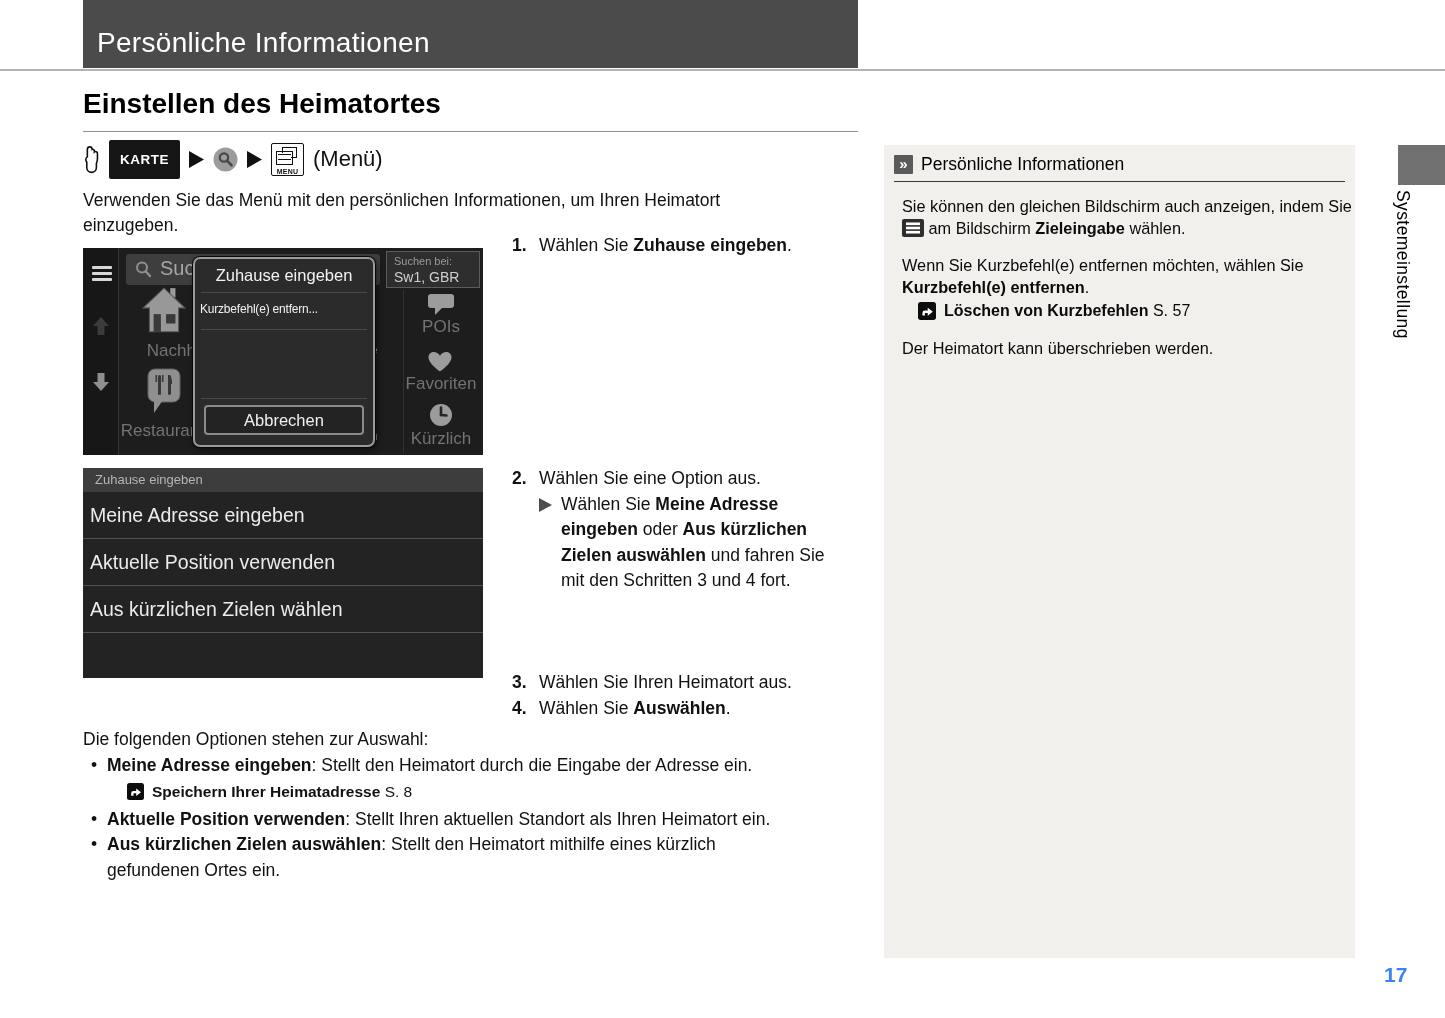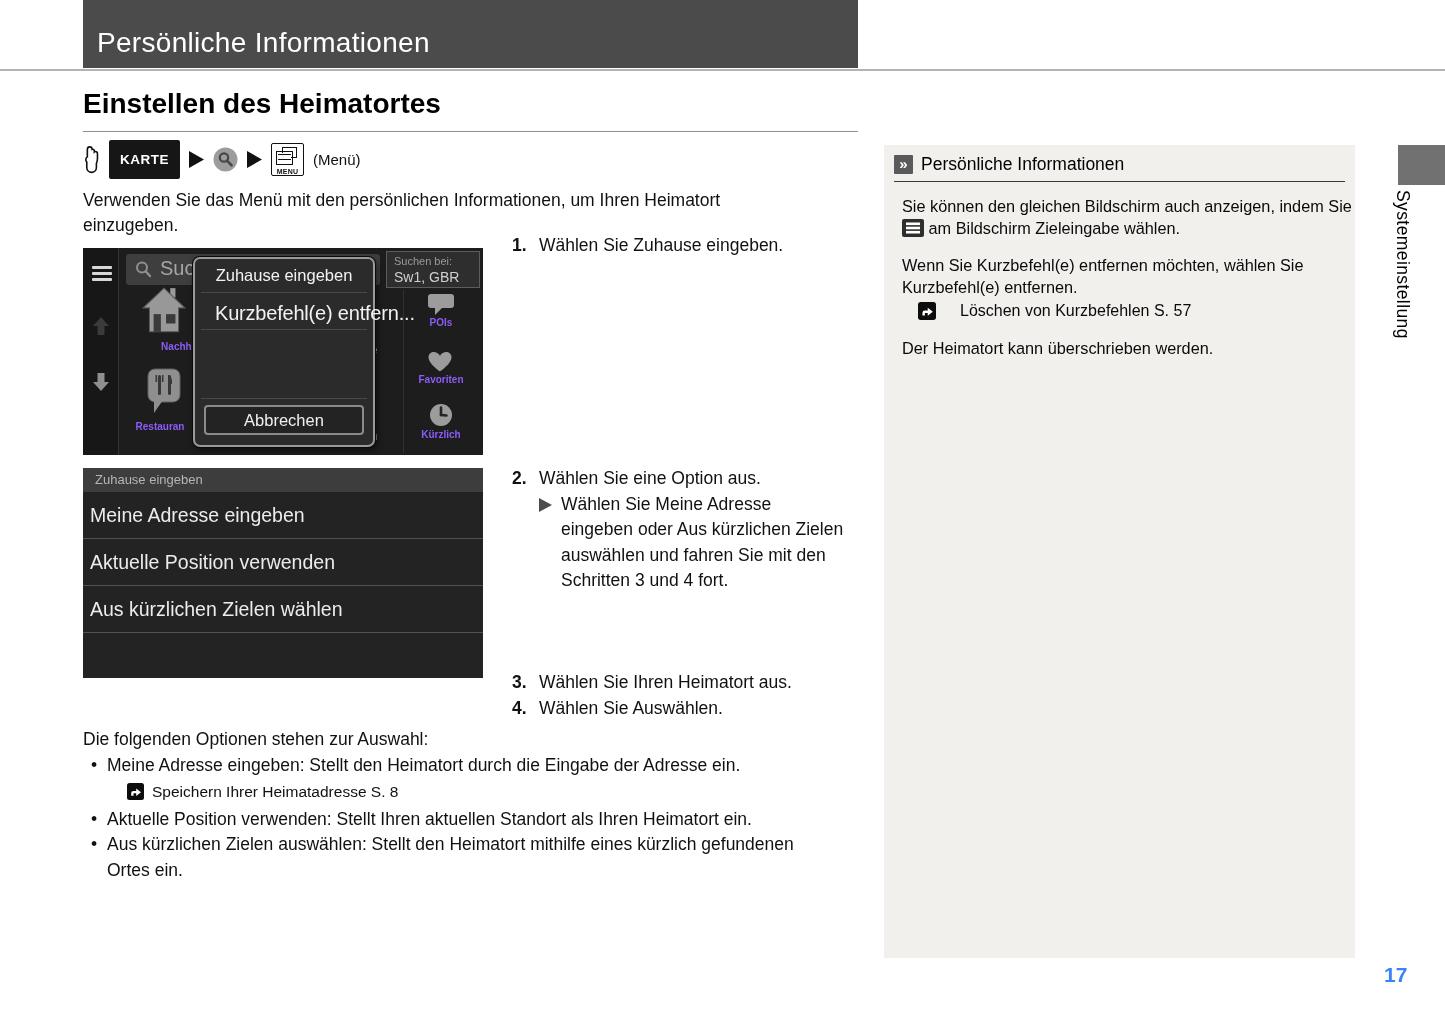--- a/index.html
+++ b/index.html
@@ -17,78 +17,78 @@
 
   
   .access-row{left:83px;top:141px;height:36px;display:flex;align-items:center;gap:9px;}
   .karte-btn{background:#161616;color:#fff;font-size:13.5px;font-weight:bold;letter-spacing:.5px;
              padding:12px 11px;border-radius:2px;}
   .menu-ico{position:relative;width:31px;height:31px;border:1.6px solid #111;background:#fff;border-radius:2px;}
   .menu-ico .w1{position:absolute;left:10px;top:3px;width:13px;height:9px;border:1.6px solid #111;background:#fff;}
   .menu-ico .w2{position:absolute;left:4px;top:7px;width:13px;height:10px;border:1.6px solid #111;background:#fff;
     background-image:repeating-linear-gradient(#fff 0 2px,#111 2px 3.2px,#fff 3.2px 5px);background-clip:content-box;padding:1px;}
   .menu-ico .mlabel{position:absolute;left:0;bottom:0;width:100%;text-align:center;font-size:7px;font-weight:bold;letter-spacing:.2px;}
-  .menu-suffix{font-size:15px;}
+  .menu-suffix{font-size:22px;}
 
   .intro{left:83px;top:188px;width:690px;font-size:17.5px;line-height:25px;color:#111;}
 
   
   .shot1{left:83px;top:248px;width:400px;height:207px;background:#1d1d1d;overflow:hidden;}
   .shot1 *{position:absolute;}
   .rail{left:0;top:0;width:36px;height:207px;background:#171717;border-right:1px solid #343434;box-sizing:border-box;}
   .hamb{left:9px;top:18px;width:20px;height:15px;}
   .hamb div{position:static;width:20px;height:3px;background:#d8d8d8;border-radius:1px;margin-bottom:3px;}
   .searchbar{left:43px;top:6px;width:254px;height:31px;background:#3e3e3e;border-radius:3px;}
   .search-txt{left:34px;top:3px;font-size:20px;color:#a6a6a6;}
   .scopebox{left:303px;top:3px;width:94px;height:37px;background:#2e2e2e;border:1px solid #5c5c5c;box-sizing:border-box;}
   .scope-l1{left:7px;top:3px;font-size:11px;color:#9a9a9a;}
   .scope-l2{left:7px;top:17px;font-size:14px;color:#d0d0d0;}
   .vsep{left:320px;top:42px;width:1px;height:163px;background:#313131;}
-  .navlabel{font-size:10px;color:#8b5cf6;text-align:center;width:90px;font-weight:bold;}
+  .navlabel{font-size:17px;color:#737373;text-align:center;width:90px;}
   .frag{font-size:13.5px;color:#b0b0b0;}
   .popup{left:110px;top:9px;width:182px;height:190px;background:#2b2b2b;border:2px solid #9a9a9a;border-radius:7px;
          box-sizing:border-box;box-shadow:0 0 0 1px #0a0a0a,2px 3px 7px rgba(0,0,0,.55);z-index:5;}
   .popup-title{left:0;top:7px;width:100%;text-align:center;font-size:16.5px;color:#f2f2f2;}
   .popup-hr{left:6px;width:166px;height:1px;background:#4a4a4a;}
-  .popup-item{left:20px;top:43px;width:172px;font-size:20px;letter-spacing:-.2px;color:#f2f2f2;white-space:nowrap;}
+  .popup-item{left:5px;top:43px;width:172px;font-size:12px;letter-spacing:-.2px;color:#f2f2f2;white-space:nowrap;}
   .popup-btn{left:9px;top:146px;width:160px;height:30px;background:#232323;border:2px solid #8a8a8a;border-radius:4px;
              box-sizing:border-box;color:#f0f0f0;font-size:16.5px;text-align:center;line-height:26px;}
 
   
   .shot2{left:83px;top:468px;width:400px;height:210px;background:#232323;overflow:hidden;}
   .shot2-header{height:24px;background:#3d3d3d;color:#b5b5b5;font-size:13px;line-height:24px;padding-left:12px;}
   .s2row{height:46px;border-bottom:1px solid #525252;display:flex;align-items:center;padding-left:7px;
          font-size:19.5px;color:#ececec;}
 
   
   .step{position:absolute;left:512px;width:350px;font-size:17.5px;line-height:25.5px;color:#111;}
   .step .num{display:inline-block;width:27px;font-weight:bold;}
   .subbullets{margin-left:27px;}
   .subb{display:flex;gap:9px;}
   .subb svg{flex:none;margin-top:6px;}
   .subb .sbt{width:284px;}
-  b{font-weight:normal;}
+  b{font-weight:bold;}
 
   
   .options{left:83px;top:727px;width:800px;font-size:17.5px;line-height:25.5px;color:#111;}
   .opt-li{display:flex;}
   .opt-li .dot{width:24px;padding-left:8px;box-sizing:border-box;flex:none;}
   .opt-li .otext{width:700px;}
   .refline{display:flex;align-items:center;gap:8px;margin:1px 0 2px 44px;font-size:15.5px;}
   .refline svg{flex:none;}
 
   
   .sidebar{left:884px;top:145px;width:471px;height:813px;background:#f1f0ed;}
   .sb-head{display:flex;align-items:center;gap:8px;margin:9px 10px 0 10px;padding-bottom:6px;border-bottom:1.5px solid #3a3a3a;}
   .sb-chev{width:19px;height:19px;background:#5a5a5a;color:#fff;font-size:15px;font-weight:bold;text-align:center;
            line-height:17px;border-radius:1px;flex:none;}
   .sb-title{font-size:17.5px;color:#000;}
   .sb-body{margin:13px 14px 0 18px;width:450px;font-size:16.3px;line-height:22px;color:#0a0a0a;}
   .sb-p{margin-bottom:15px;}
-  .sb-ref{display:flex;align-items:center;gap:24px;margin:2px 0 15px 16px;font-size:16px;}
+  .sb-ref{display:flex;align-items:center;gap:8px;margin:2px 0 15px 16px;font-size:16px;}
   .listicon{display:inline-block;vertical-align:-3px;}
 
   
   .side-tab{left:1398px;top:145px;width:47px;height:40px;background:#717171;}
   .vert-label{left:1392px;top:190px;writing-mode:vertical-rl;font-size:17.5px;letter-spacing:.4px;color:#000;}
   .page-num{left:1384px;top:963px;font-size:21px;font-weight:bold;color:#3b82f6;}
 </style>
 </head>
 <body>
 

